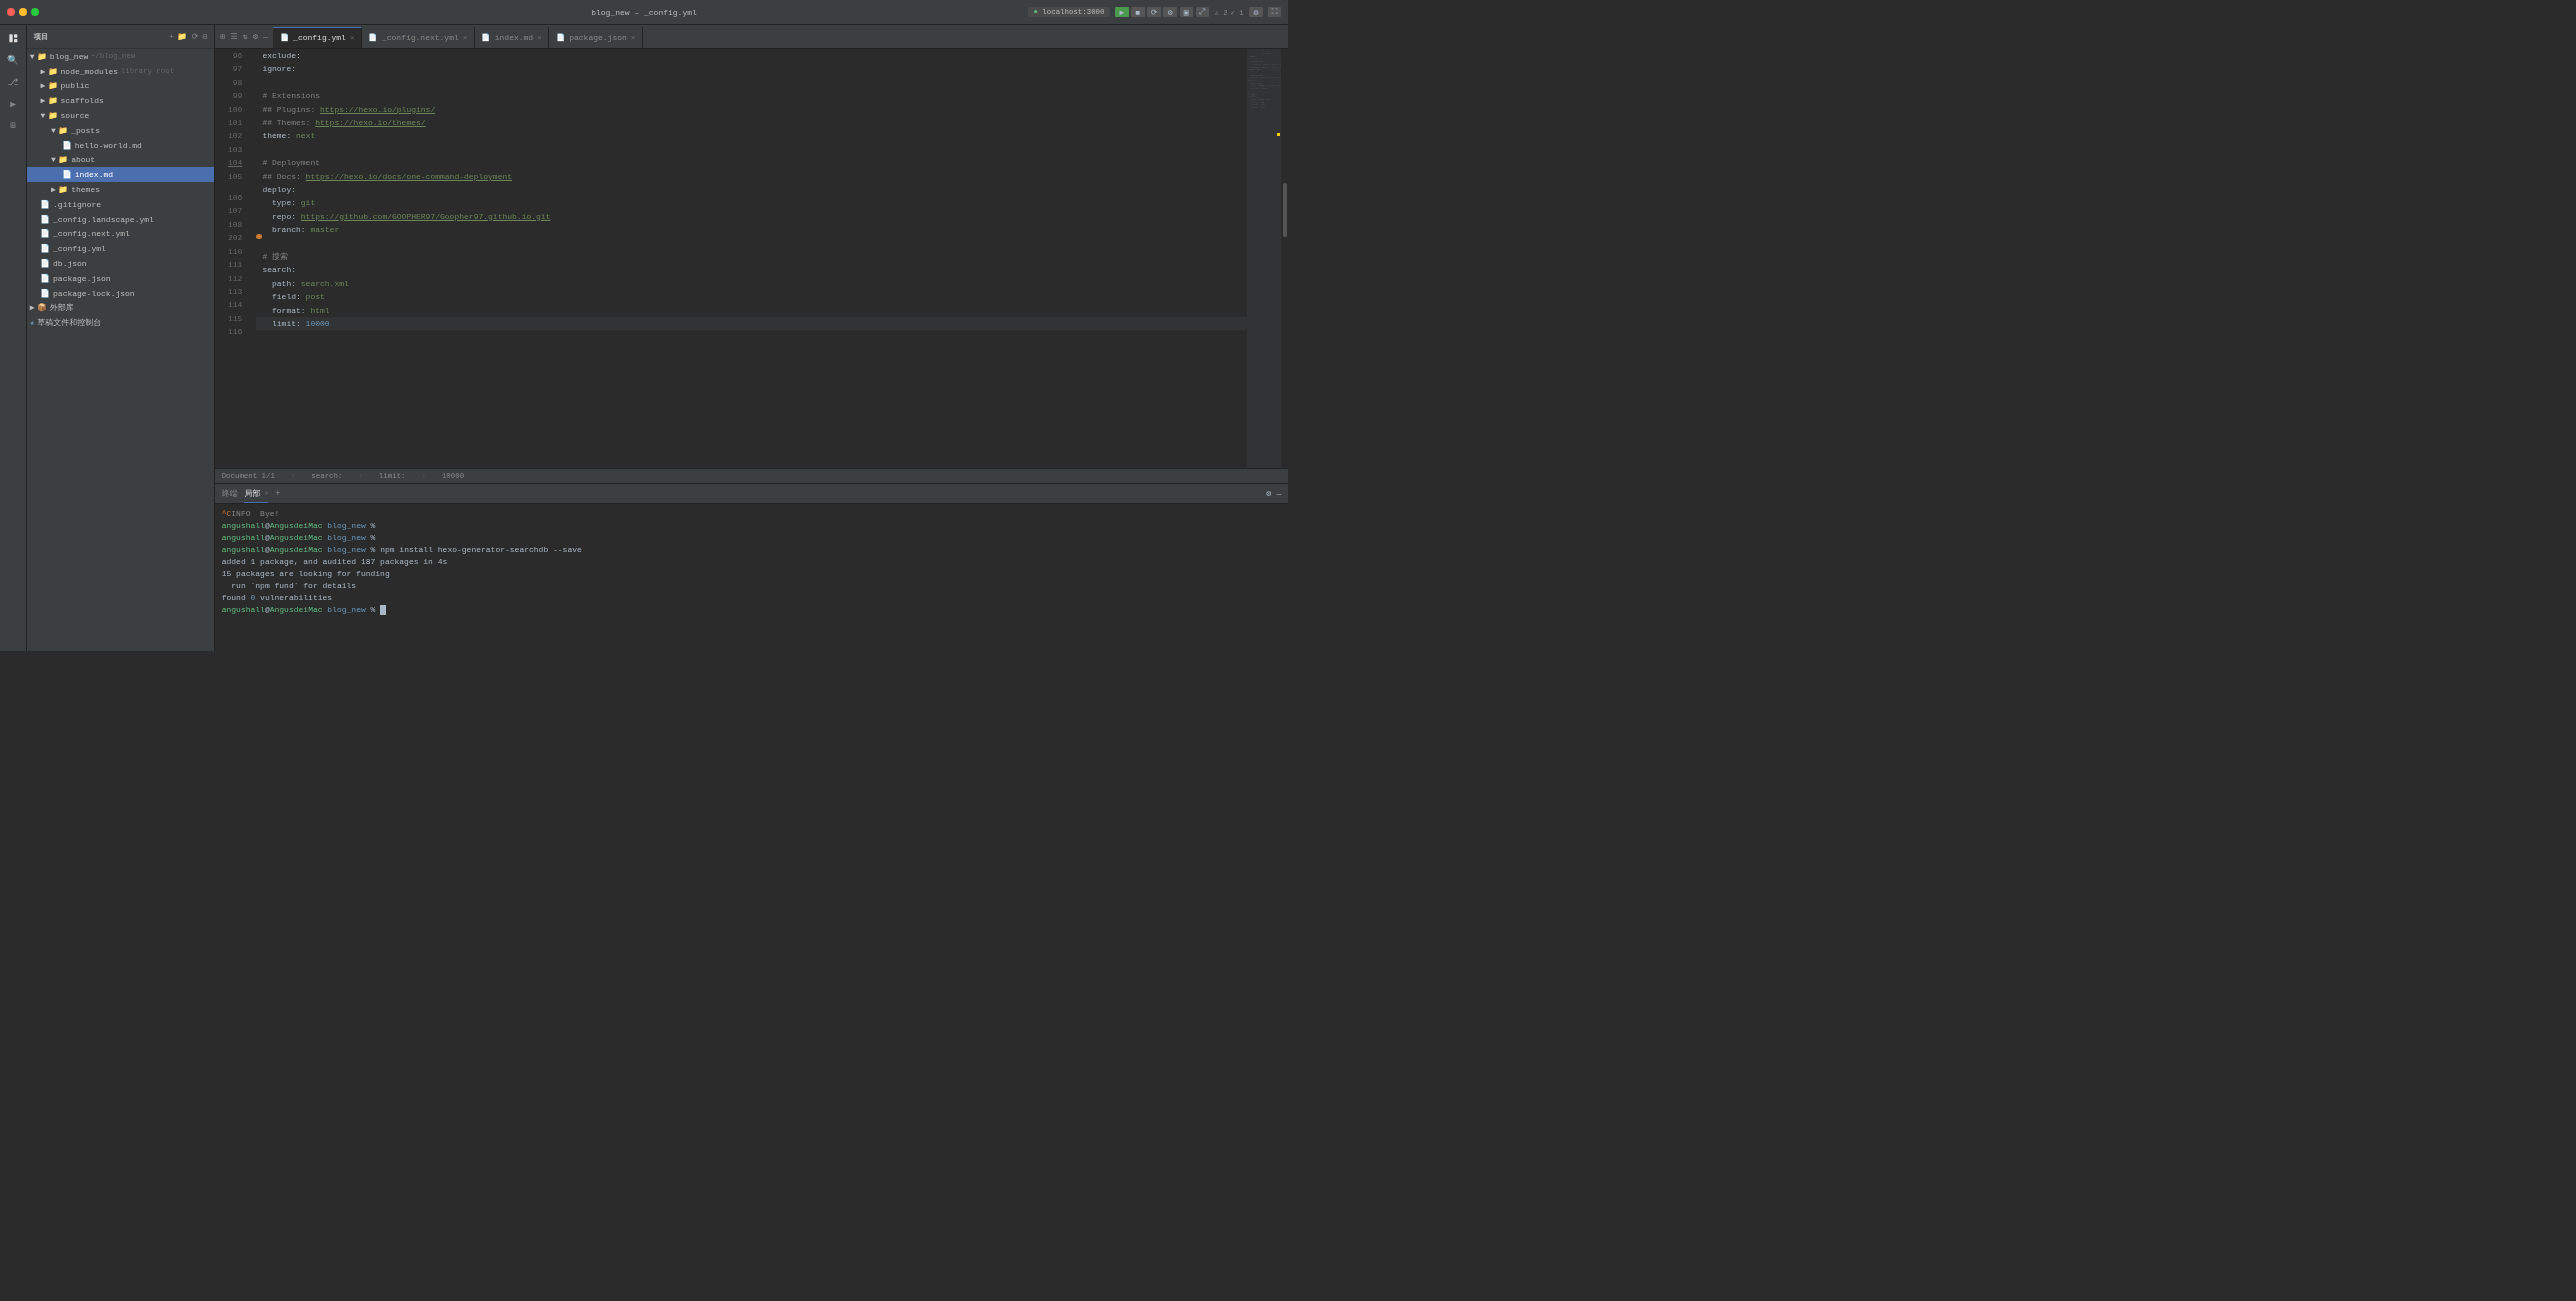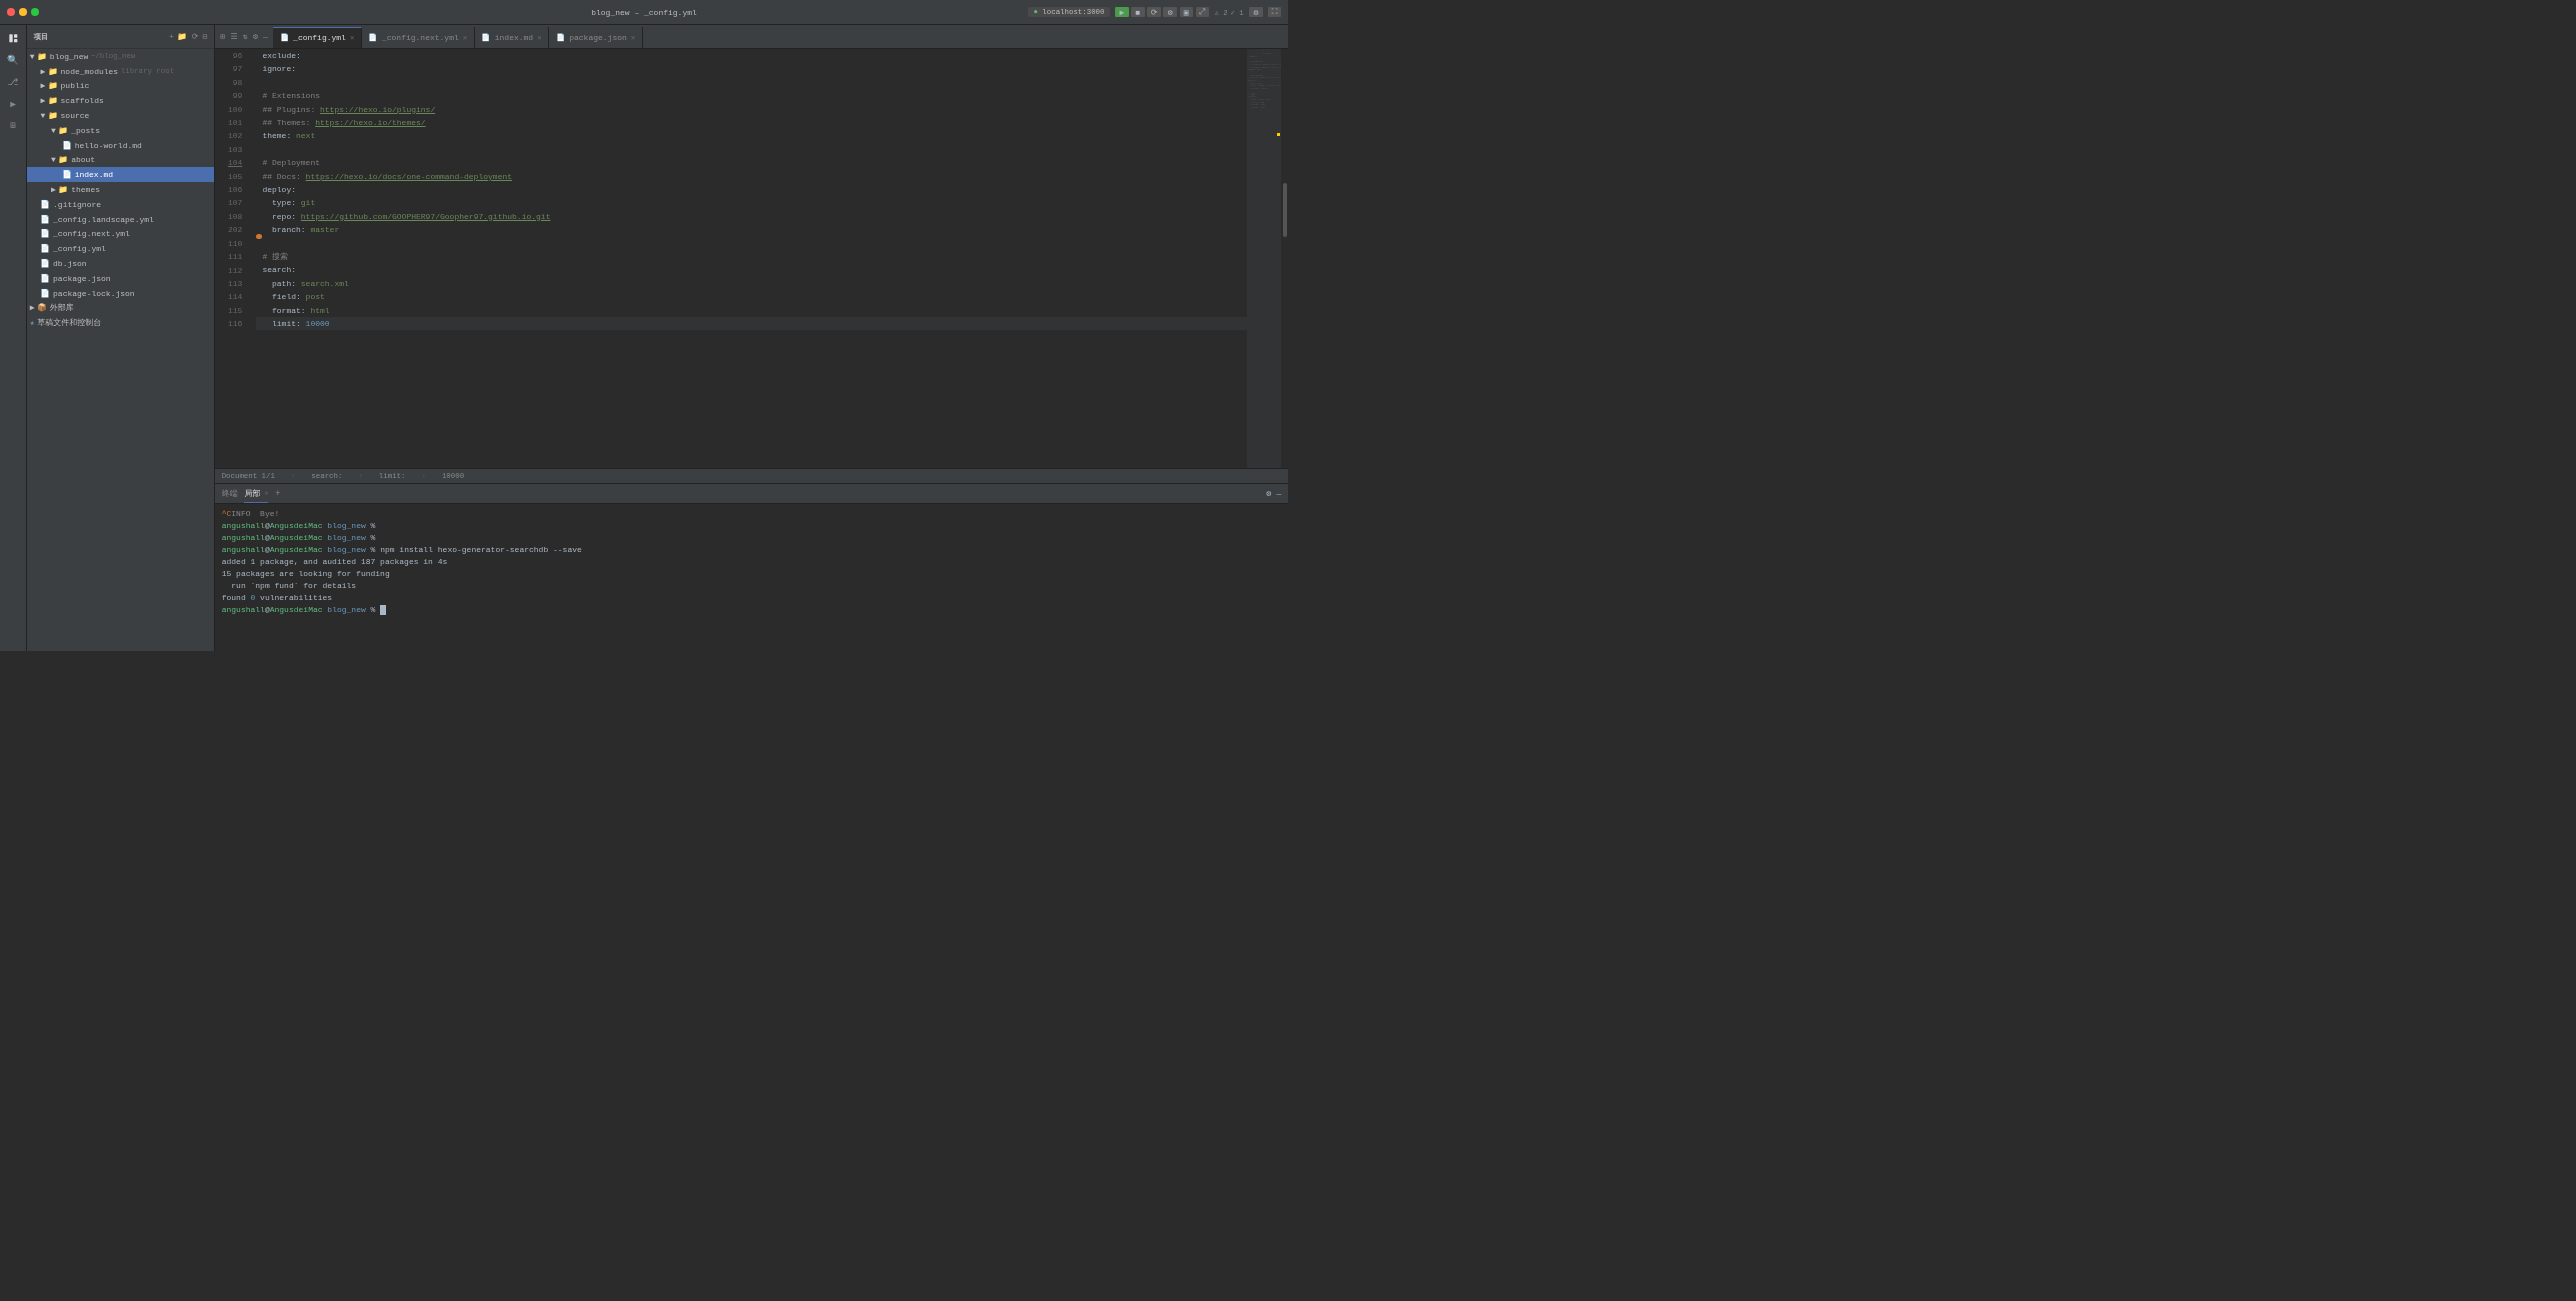--- a/index.html
+++ b/index.html
@@ -641,21 +641,21 @@
             <div style="line-height:13.4px;padding-left:9px;">96</div>
             <div style="line-height:13.4px;">97</div>
             <div style="line-height:13.4px;">98</div>
             <div style="line-height:13.4px;">99</div>
             <div style="line-height:13.4px;">100</div>
             <div style="line-height:13.4px;">101</div>
             <div style="line-height:13.4px;">102</div>
             <div style="line-height:13.4px;">103</div>
             <div style="line-height:13.4px;text-decoration:underline;">104</div>
             <div style="line-height:13.4px;">105</div>
-            <div style="line-height:13.4px;">106</div>
+            <div style="line-height:13.4px;margin-top:8px;">106</div>
             <div style="line-height:13.4px;">107</div>
             <div style="line-height:13.4px;">108</div>
             <div style="line-height:13.4px;">202</div>
             <div style="line-height:13.4px;">110</div>
             <div style="line-height:13.4px;">111</div>
             <div style="line-height:13.4px;">112</div>
             <div style="line-height:13.4px;">113</div>
             <div style="line-height:13.4px;">114</div>
             <div style="line-height:13.4px;">115</div>
             <div style="line-height:13.4px;">116</div>

